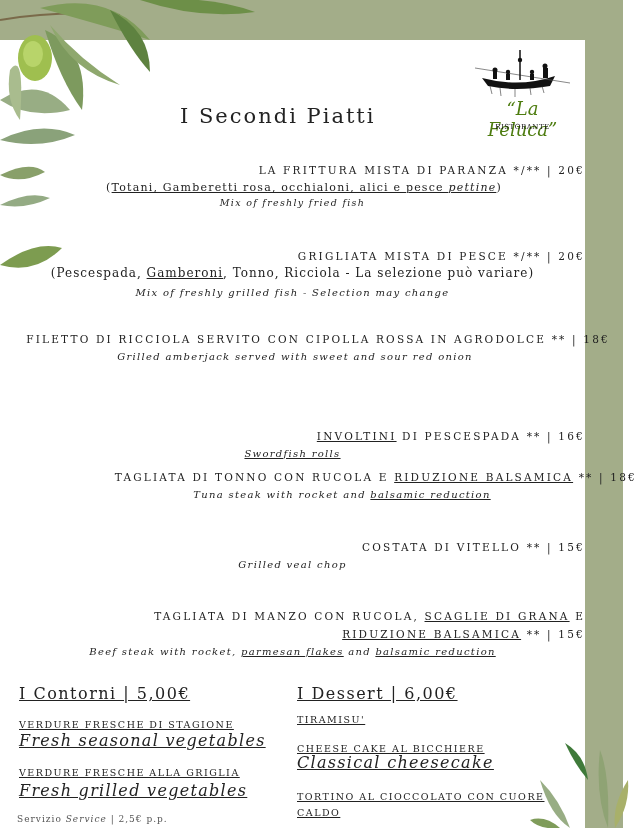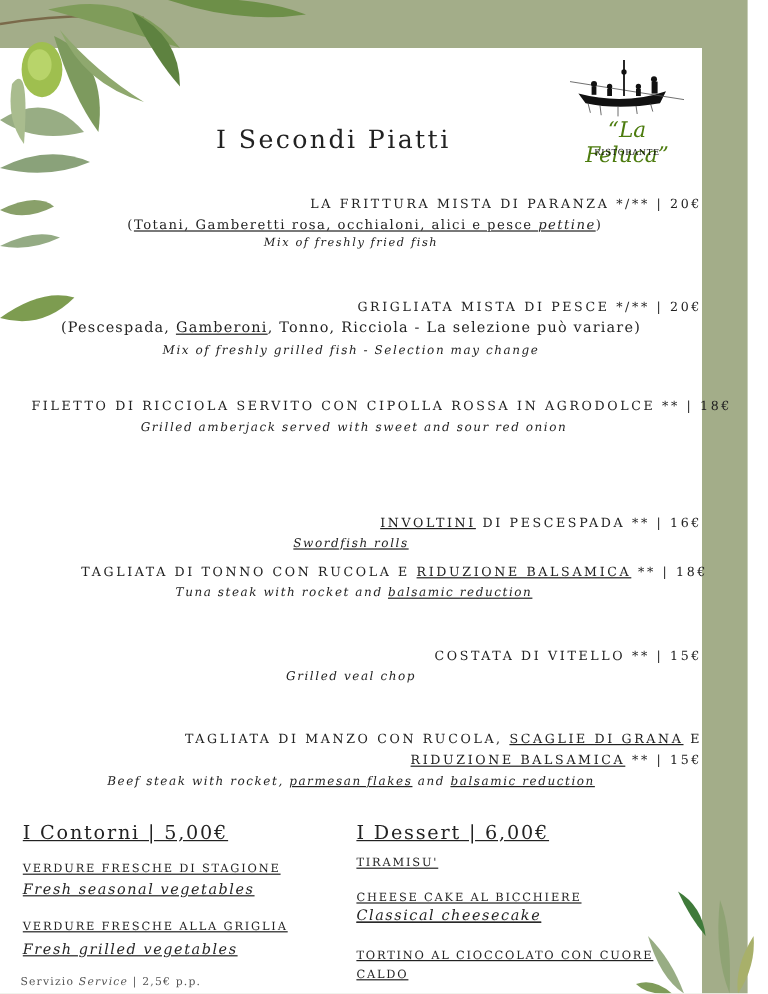--- a/index.html
+++ b/index.html
@@ -13,21 +13,21 @@
   .logo-name { position:absolute; left:0; top:50px; width:105px; font-family:"DejaVu Serif", serif; font-style:italic; font-size:18px; color:#4d7c0f; }
   .logo-sub { position:absolute; left:0; top:75px; width:105px; font-size:7px; letter-spacing:0.5px; color:#111; }
   .dish { position:absolute; left:0; width:585px; text-align:center; }
   .dish-name { font-size:10.5px; letter-spacing:2.2px; text-transform:uppercase; color:#222; line-height:18px;text-align:right; }
   .dish-sub { font-size:10px; letter-spacing:1px; color:#222; line-height:17px; }
   .dish-en { font-size:10px; font-style:italic; letter-spacing:1.3px; color:#222; line-height:18px; }
   .u { text-decoration:underline; }
   .col { position:absolute;text-decoration:underline; }
   .col-head { font-size:16px; letter-spacing:1.5px; color:#222; margin-bottom:14px; }
   .col-item { font-size:9.5px; letter-spacing:1.5px; text-transform:uppercase; color:#222; line-height:16px; }
-  .col-en { font-size:12px; font-style:italic; letter-spacing:1.3px; color:#222; line-height:16px; }
+  .col-en { font-size:16px; font-style:italic; letter-spacing:1.3px; color:#222; line-height:16px; }
   .service { position:absolute; left:17px; top:814px; font-size:9px; letter-spacing:1px; color:#555; }
 </style>
 </head>
 <body>
 
 <div class="green-bg"></div>
 <div class="card"></div>
 
 <svg class="leaves-tl" viewBox="0 0 260 290">
   <path d="M0 20 Q60 10 120 15" stroke="#7a6a4a" stroke-width="2" fill="none"></path>
@@ -91,21 +91,21 @@
 <div class="dish" style="top:330px;left:0;width:610px;">
   <div class="dish-name">FILETTO DI RICCIOLA SERVITO CON CIPOLLA ROSSA IN AGRODOLCE ** | 18€</div>
   <div class="dish-en" style="margin-left:-20px;">Grilled amberjack served with sweet and sour red onion</div>
 </div>
 
 <div class="dish" style="top:399px;margin-top:28px;">
   <div class="dish-name"><span class="u">INVOLTINI</span><span> DI PESCESPADA ** | 16€</span></div>
   <div class="dish-en u">Swordfish rolls </div>
 </div>
 
-<div class="dish" style="top:468px;left:0;width:590px;">
+<div class="dish" style="top:468px;left:0;width:590px;padding-left:47px;">
   <div class="dish-name"><span>TAGLIATA DI TONNO CON RUCOLA E </span><span class="u">RIDUZIONE BALSAMICA</span><span> ** | 18€</span></div>
   <div class="dish-en"><span>Tuna steak with rocket and </span><span class="u">balsamic reduction</span></div>
 </div>
 
 <div class="dish" style="top:538px;">
   <div class="dish-name">COSTATA DI VITELLO ** | 15€</div>
   <div class="dish-en">Grilled veal chop</div>
 </div>
 
 <div class="dish" style="top:607px;">

